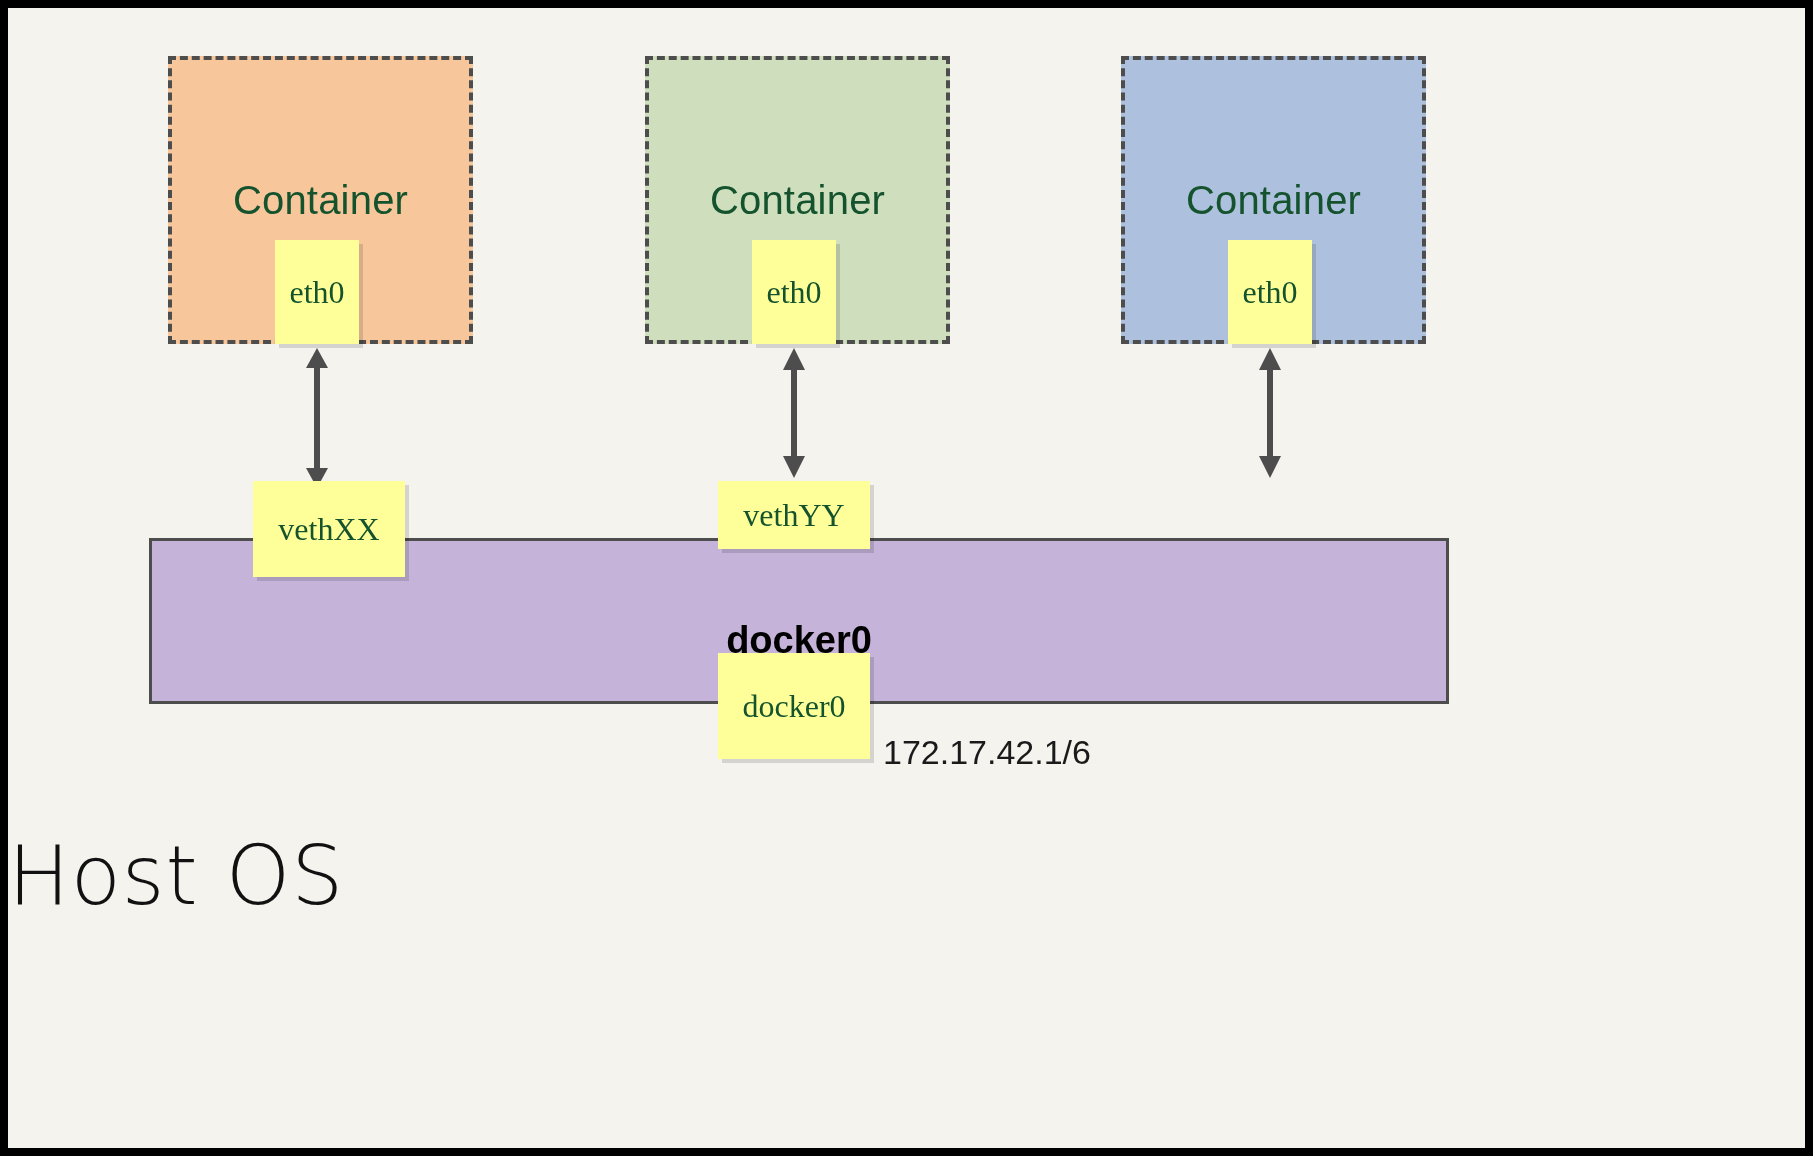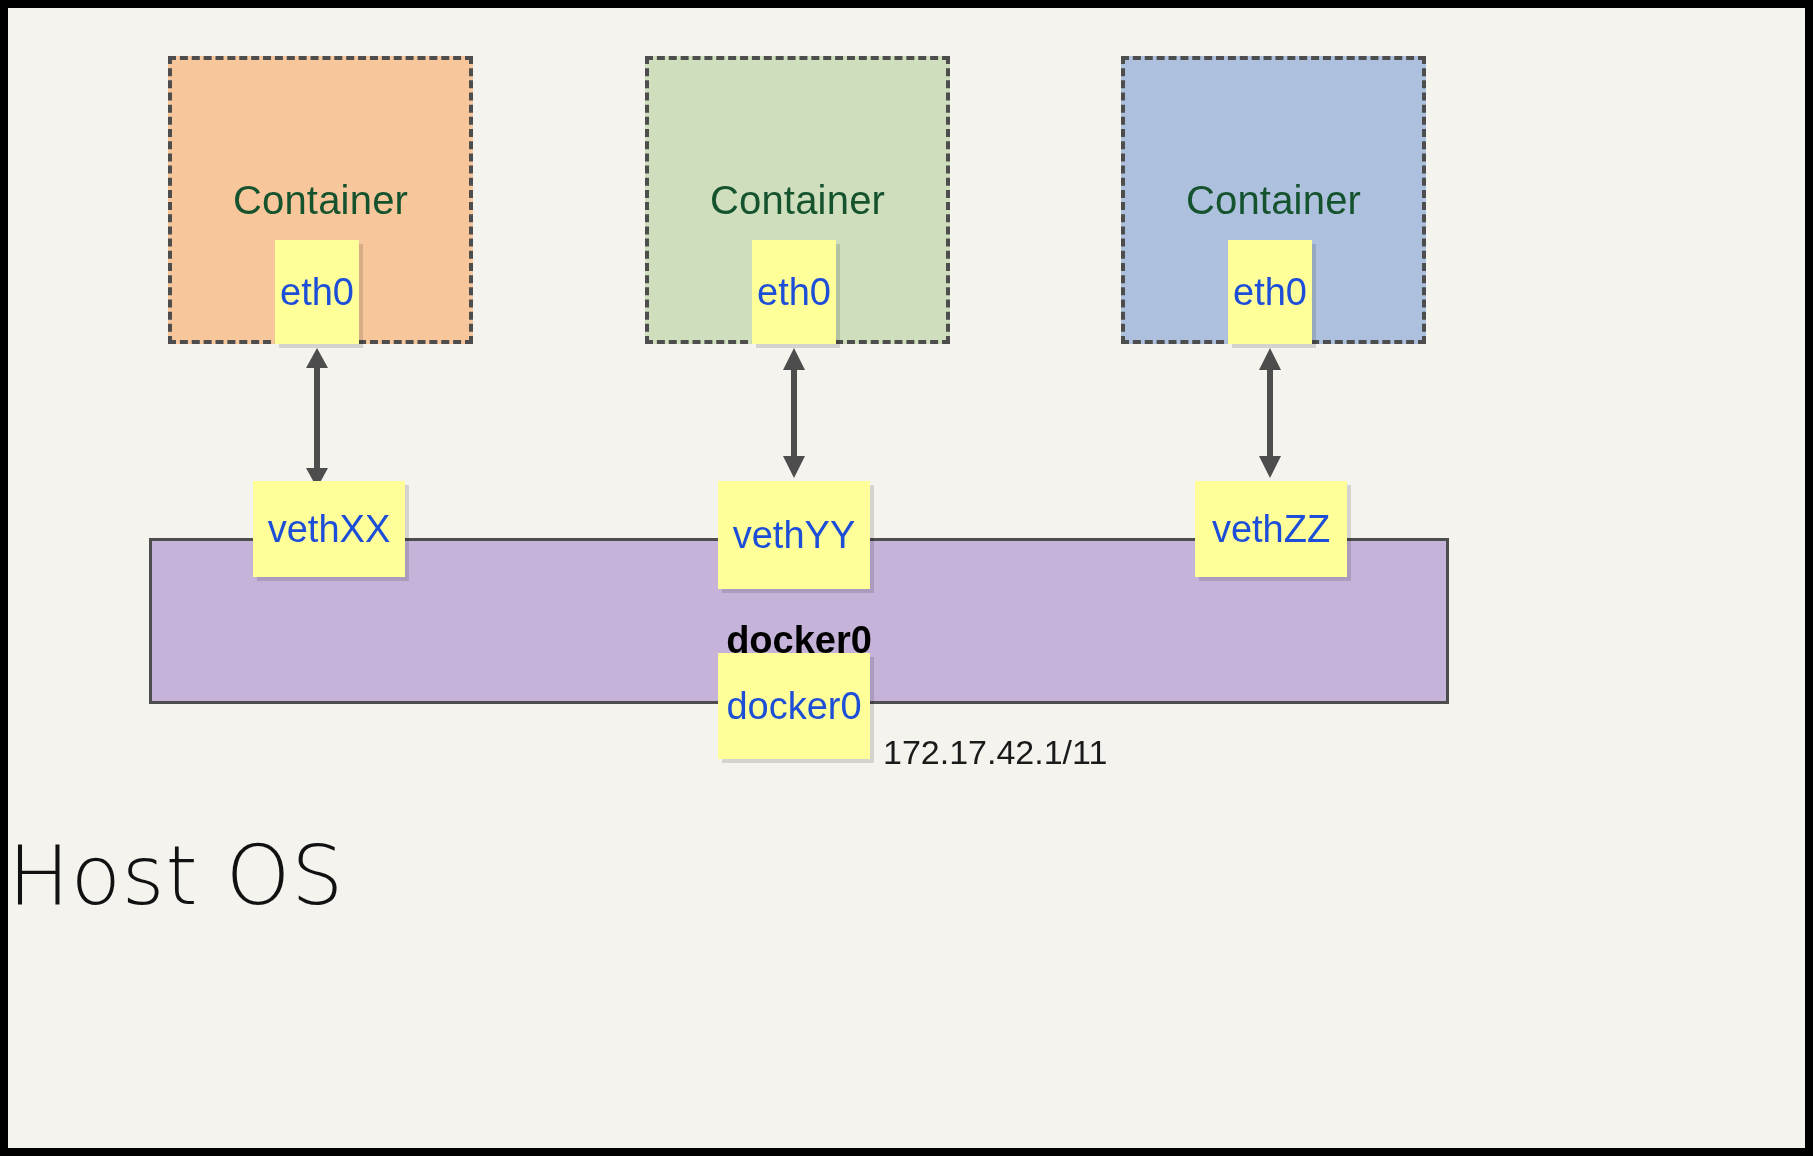--- a/index.html
+++ b/index.html
@@ -53,23 +53,23 @@
 
   
   .iface {
     position: absolute;
     background: #ffff99;
     box-sizing: border-box;
     box-shadow: 4px 4px 0 0 rgba(0,0,0,0.13);
     display: flex;
     align-items: center;
     justify-content: center;
-    font-size: 38px;
-    color: #1d4ed8;
-    font-family: Liberation Sans, sans-serif;
+    font-size: 32px;
+    color: #14532d;
+    font-family: Liberation Serif, serif;
     white-space: nowrap;
     z-index: 30;
   }
 
   
   #bridge {
     position: absolute;
     background: #c5b3da;
     border: 3px solid #4d4d4d;
     box-sizing: border-box;
@@ -160,22 +160,21 @@
     </div>
     <div class="container-box" id="container-2" style="left: 1113px; top: 48px; width: 305px; height: 288px; background: rgb(173, 192, 221); border-color: rgb(77, 77, 77);">
       <div class="container-title">Container</div>
     </div>
 
     <div class="iface" id="eth0-0" style="left: 267px; top: 232px; width: 84px; height: 104px;">eth0</div>
     <div class="iface" id="eth0-1" style="left: 744px; top: 232px; width: 84px; height: 104px;">eth0</div>
     <div class="iface" id="eth0-2" style="left: 1220px; top: 232px; width: 84px; height: 104px;">eth0</div>
 
     <div class="iface" id="veth-0" style="left: 245px; top: 473px; width: 152px; height: 96px;">vethXX</div>
-    <div class="iface" id="veth-1" style="left: 710px; top: 473px; width: 152px; height: 108px;">vethYY</div>
-    <div class="iface" id="veth-2" style="left: 1187px; top: 473px; width: 152px; height: 96px;">vethZZ</div>
+    <div class="iface" id="veth-1" style="left: 710px; top: 473px; width: 152px; height: 68px;">vethYY</div>
 
     <div class="iface" id="docker0-iface" style="left: 710px; top: 645px; width: 152px; height: 106px;">docker0</div>
-    <div id="ip-label" style="left: 875px; top: 725px;">172.17.42.1/11</div>
+    <div id="ip-label" style="left: 875px; top: 725px;">172.17.42.1/6</div>
 
     <div id="host-os" style="top: 820px;">Host OS</div>
 
   </div>
 </div>
 
 </body></html>

